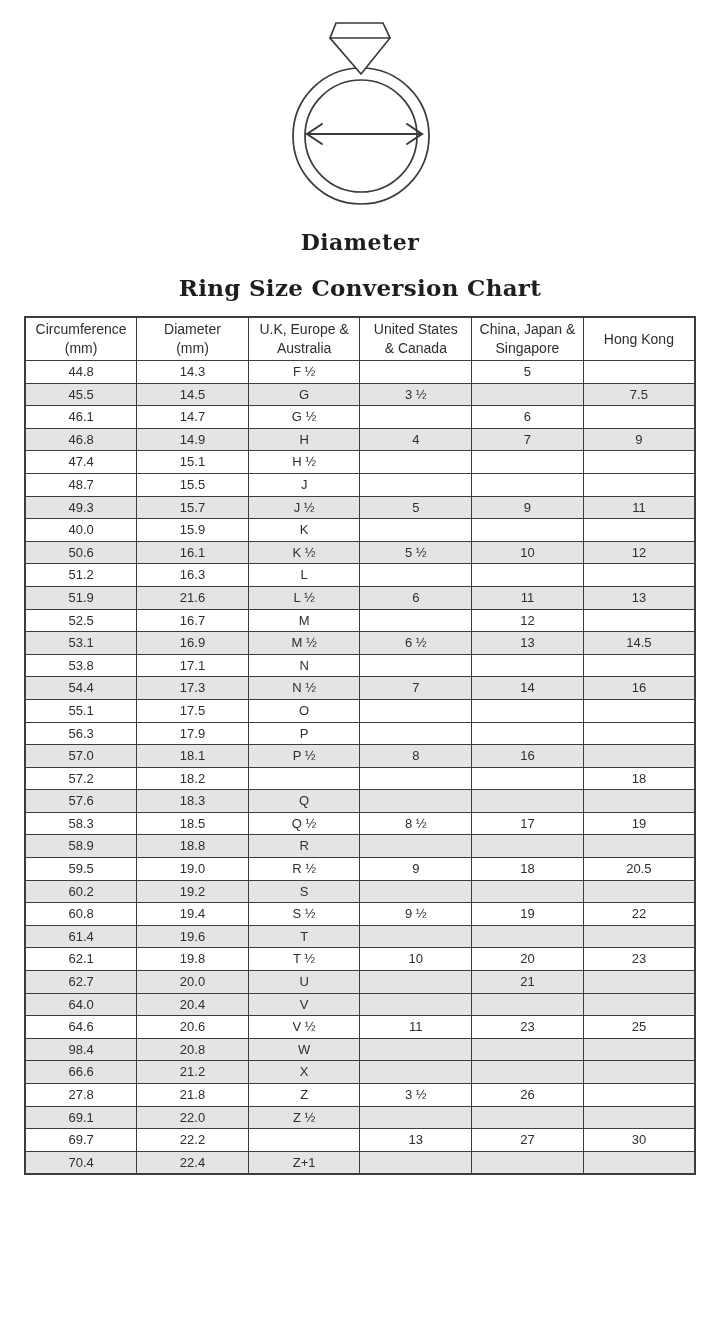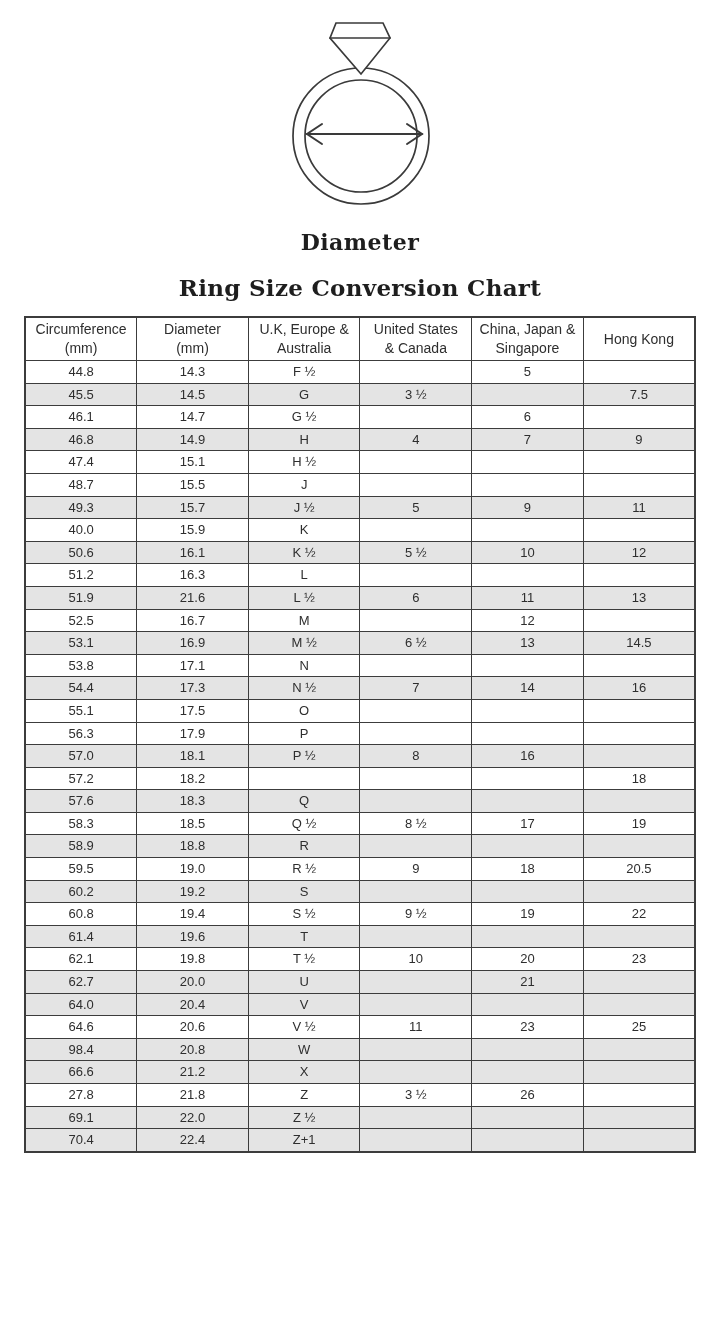--- a/index.html
+++ b/index.html
@@ -391,20 +391,28 @@
           <td></td>
         </tr>
         <tr class="shaded">
           <td>69.1</td>
           <td>22.0</td>
           <td>Z ½</td>
           <td></td>
           <td></td>
           <td></td>
         </tr>
+        <tr class="plain">
+          <td>69.7</td>
+          <td>22.2</td>
+          <td></td>
+          <td>13</td>
+          <td>27</td>
+          <td>30</td>
+        </tr>
         <tr class="shaded">
           <td>70.4</td>
           <td>22.4</td>
           <td>Z+1</td>
           <td></td>
           <td></td>
           <td></td>
         </tr>
       </tbody>
   </table>

